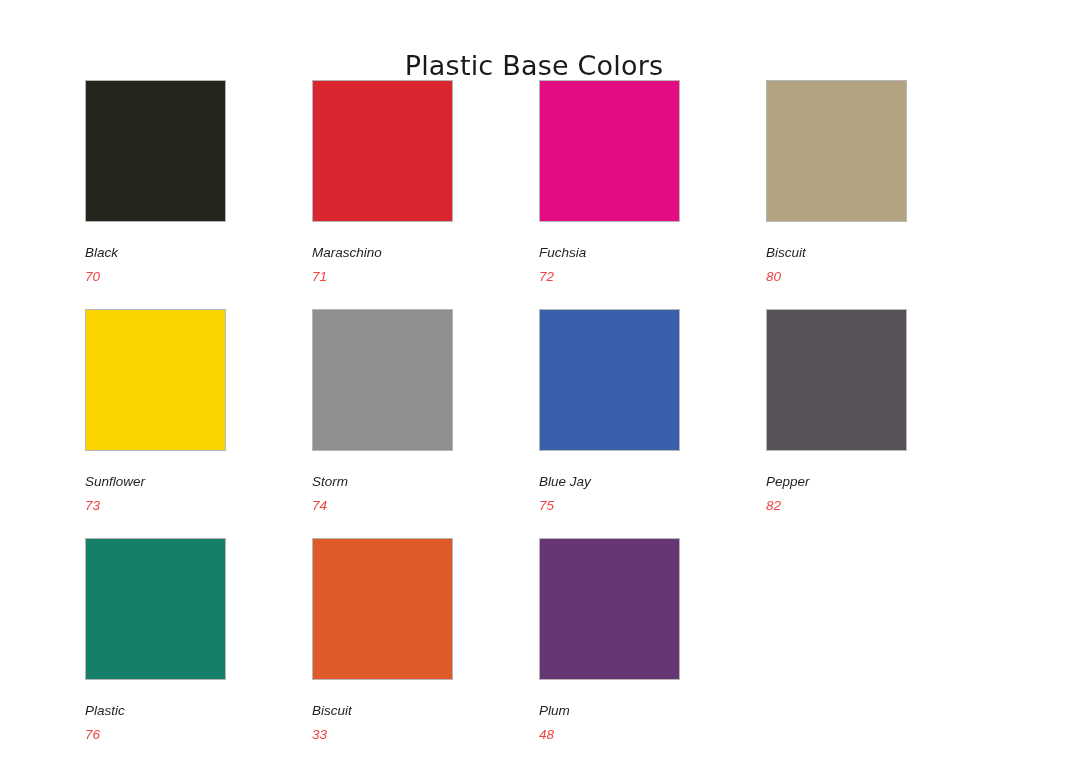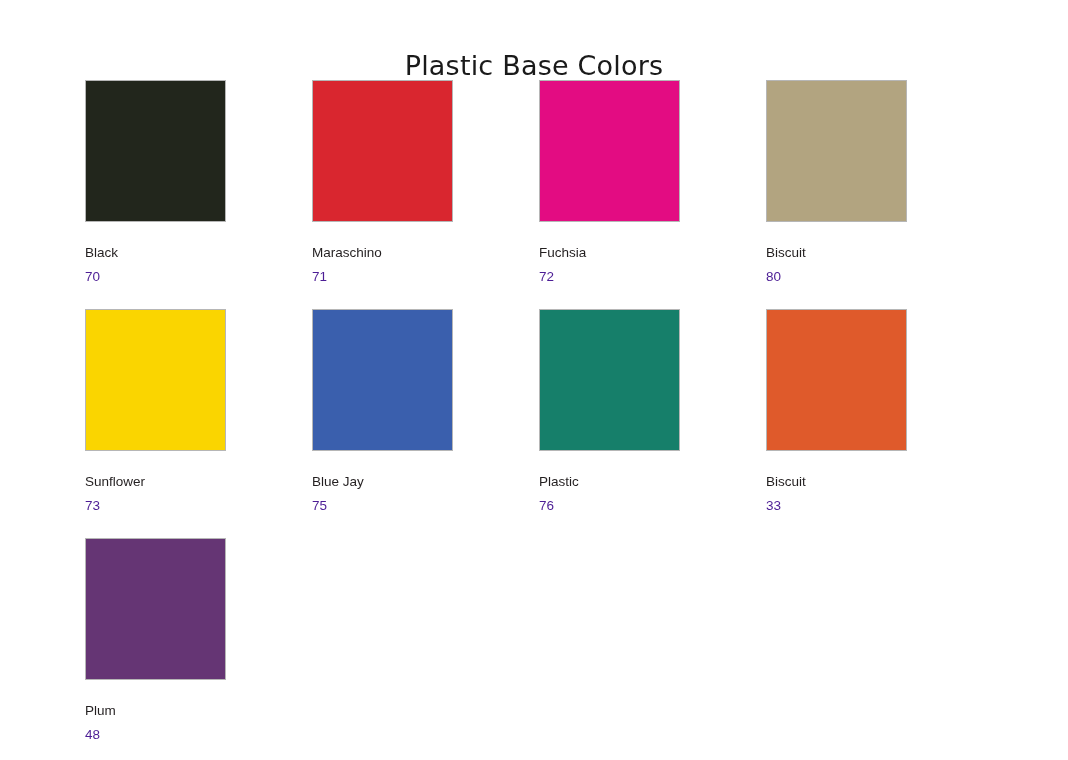--- a/index.html
+++ b/index.html
@@ -54,28 +54,30 @@
     box-sizing: content-box;
   }
   .swatch-name {
     position: absolute;
     left: 0;
     top: 166px;
     font-size: 13.5px;
     color: #231f20;
     line-height: 1.1;
     white-space: nowrap;
+    font-style: italic;
   }
   .swatch-code {
     position: absolute;
     left: 0;
     top: 190px;
     font-size: 13.5px;
-    color: #4c1d95;
+    color: #ef4444;
     line-height: 1.1;
+    font-style: italic;
   }
 </style>
 </head>
 <body>
 
 <div id="page">
 
   <div id="chart-title">Plastic Base Colors</div>
 
   <div id="swatch-grid">
@@ -98,23 +100,33 @@
         <div class="swatch-chip" style="background: rgb(178, 164, 128);"></div>
         <div class="swatch-name">Biscuit</div>
         <div class="swatch-code">80</div>
       </div>
       <div class="swatch-cell">
         <div class="swatch-chip" style="background: rgb(250, 213, 0);"></div>
         <div class="swatch-name">Sunflower</div>
         <div class="swatch-code">73</div>
       </div>
       <div class="swatch-cell">
+        <div class="swatch-chip" style="background: rgb(141, 143, 145);"></div>
+        <div class="swatch-name">Storm</div>
+        <div class="swatch-code">74</div>
+      </div>
+      <div class="swatch-cell">
         <div class="swatch-chip" style="background: rgb(58, 95, 173);"></div>
         <div class="swatch-name">Blue Jay</div>
         <div class="swatch-code">75</div>
+      </div>
+      <div class="swatch-cell">
+        <div class="swatch-chip" style="background: rgb(86, 82, 88);"></div>
+        <div class="swatch-name">Pepper</div>
+        <div class="swatch-code">82</div>
       </div>
       <div class="swatch-cell">
         <div class="swatch-chip" style="background: rgb(22, 127, 106);"></div>
         <div class="swatch-name">Plastic</div>
         <div class="swatch-code">76</div>
       </div>
       <div class="swatch-cell">
         <div class="swatch-chip" style="background: rgb(223, 90, 43);"></div>
         <div class="swatch-name">Biscuit</div>
         <div class="swatch-code">33</div>

